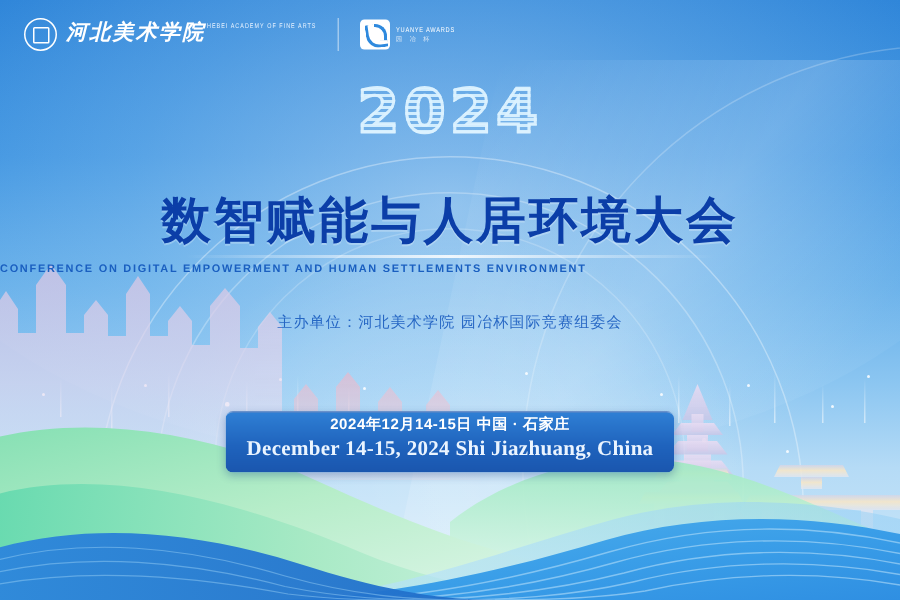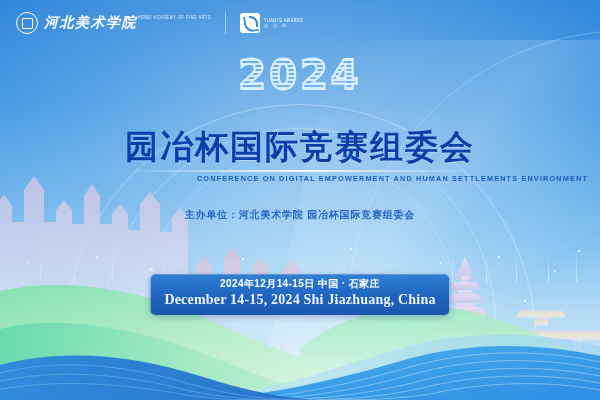--- a/index.html
+++ b/index.html
@@ -102,31 +102,31 @@
 
   
   .title-cn{
     position:absolute;left:0;right:0;top:128px;text-align:center;z-index:20;
     font-family:"DejaVu Sans","Liberation Sans",sans-serif;
     font-size:33px;font-weight:700;letter-spacing:2px;color:#0b3ea8;
     line-height:1.16;
     text-shadow:0 1px 0 rgba(255,255,255,.25);
   }
   .title-en{
-    position:absolute;left:0;right:12px;top:174px;text-align:right;z-index:20;
+    position:absolute;left:0;right:0;top:174px;text-align:left;z-index:20;
     font-size:7.3px;font-weight:700;letter-spacing:1.15px;color:#1a5fc0;
     white-space:nowrap;
   }
   .title-rule{
     position:absolute;left:50%;transform:translateX(-50%);top:170px;width:352px;height:2px;z-index:19;
     background:linear-gradient(90deg,rgba(255,255,255,0),rgba(255,255,255,.85),rgba(255,255,255,0));
   }
   .organizer{
     position:absolute;left:0;right:0;top:208px;text-align:center;z-index:20;
-    font-size:10px;font-weight:700;color:#1c5ec0;letter-spacing:.8px;opacity:.92;
+    font-size:10px;font-weight:400;color:#1c5ec0;letter-spacing:.8px;opacity:.92;
   }
 
   
   .date-pill{
     position:absolute;left:50%;transform:translateX(-50%);top:274px;z-index:25;
     padding:2px 14px 6px;border-radius:5px;text-align:center;
     background:linear-gradient(180deg,#2f7fd4 0%,#1f63bd 55%,#1a56ae 100%);
     box-shadow:0 2px 6px rgba(13,60,130,.30);
     border-top:1px solid rgba(255,255,255,.35);
   }
@@ -310,21 +310,21 @@
       <span class="award-mark"></span>
       <span class="award-text">
         <span class="award-en">YUANYE AWARDS</span>
         <span class="award-cn">园 冶 杯</span>
       </span>
     </div>
   </div>
 
   <div class="year">2024</div>
 
-  <div class="title-cn">园冶杯国际竞赛组委会</div>
+  <div class="title-cn">数智赋能与人居环境大会</div>
   <div class="title-rule"></div>
   <div class="title-en">CONFERENCE ON DIGITAL EMPOWERMENT AND HUMAN SETTLEMENTS ENVIRONMENT</div>
 
   <div class="organizer">主办单位：河北美术学院  园冶杯国际竞赛组委会</div>
 
   <div class="date-pill">
     <div class="date-cn">2024年12月14-15日  中国 · 石家庄</div>
     <div class="date-en">December 14-15, 2024 Shi Jiazhuang, China</div>
   </div>
 

